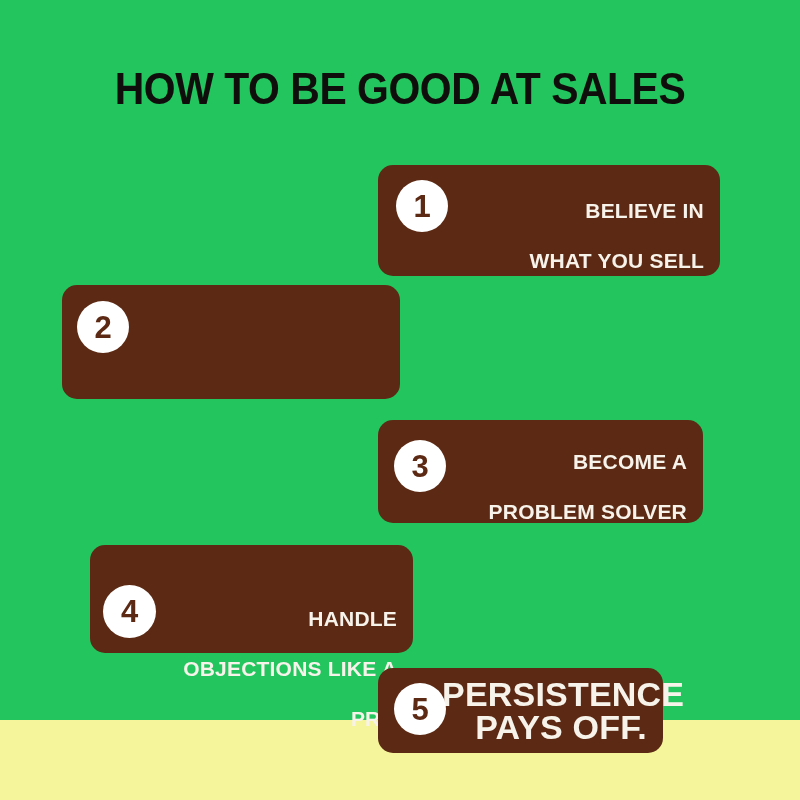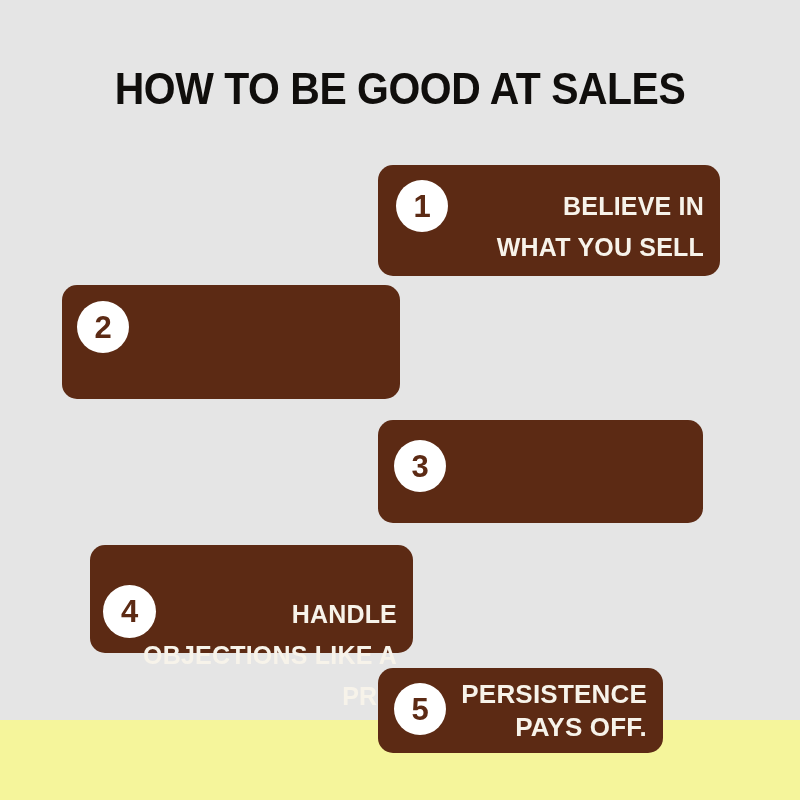--- a/index.html
+++ b/index.html
@@ -12,21 +12,21 @@
     background: #f5f59b;
     font-family: "Liberation Sans", sans-serif;
     overflow: hidden;
     position: relative;
   }
 
   #infographic {
     position: relative;
     width: 800px;
     height: 720px;
-    background: #e5e5e5;
+    background: #22c55e;
   }
 
   
   .title {
     position: absolute;
     left: 0;
     top: 63px;
     width: 800px;
     text-align: center;
     font-family: "Liberation Sans", sans-serif;
@@ -48,22 +48,22 @@
     box-sizing: border-box;
   }
 
   .card-text {
     position: absolute;
     right: 16px;
     text-align: right;
     color: #f7f3ea;
     font-family: "Liberation Sans", sans-serif;
     font-weight: bold;
-    font-size: 25px;
-    line-height: 41px;
+    font-size: 21px;
+    line-height: 50px;
     letter-spacing: 0.2px;
     white-space: pre-line;
     text-transform: uppercase;
   }
 
   .badge {
     position: absolute;
     background: #ffffff;
     border-radius: 50%;
     display: flex;
@@ -88,41 +88,43 @@
   .card-3 { left: 378px; top: 420px; width: 325px; height: 103px; }
   .card-3 .badge { left: 16px; top: 20px; width: 52px; height: 52px; font-size: 31px; }
   .card-3 .card-text { top: 17px; width: 276px; }
 
   .card-4 { left: 90px; top: 545px; width: 323px; height: 108px; }
   .card-4 .badge { left: 13px; top: 40px; width: 53px; height: 53px; font-size: 31px; }
   .card-4 .card-text { top: 9px; width: 280px; margin-top: 40px; }
 
   .card-5 { left: 378px; top: 668px; width: 285px; height: 85px; }
   .card-5 .badge { left: 16px; top: 15px; width: 52px; height: 52px; font-size: 31px; }
-  .card-5 .card-text { top: 10px; width: 205px; font-size: 26px; line-height: 33px; }
+  .card-5 .card-text { top: 10px; width: 205px; font-size: 34px; line-height: 33px; }
 </style>
 </head>
 <body>
 
 <div id="infographic">
 
   <div class="title">HOW TO BE GOOD AT SALES</div>
 
   <div class="card card-1">
     <div class="badge">1</div>
     <div class="card-text">BELIEVE IN
 WHAT YOU SELL</div>
   </div>
 
   <div class="card card-2">
     <div class="badge">2</div>
   </div>
 
   <div class="card card-3">
     <div class="badge">3</div>
+    <div class="card-text">BECOME A
+PROBLEM SOLVER</div>
   </div>
 
   <div class="card card-4">
     <div class="badge">4</div>
     <div class="card-text">HANDLE
 OBJECTIONS LIKE A
 PRO</div>
   </div>
 
   <div class="card card-5">

